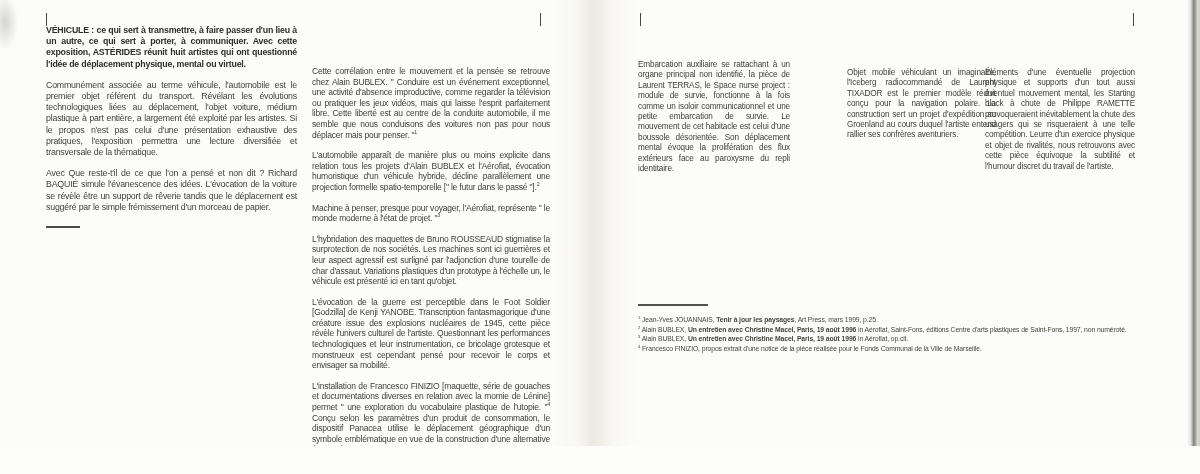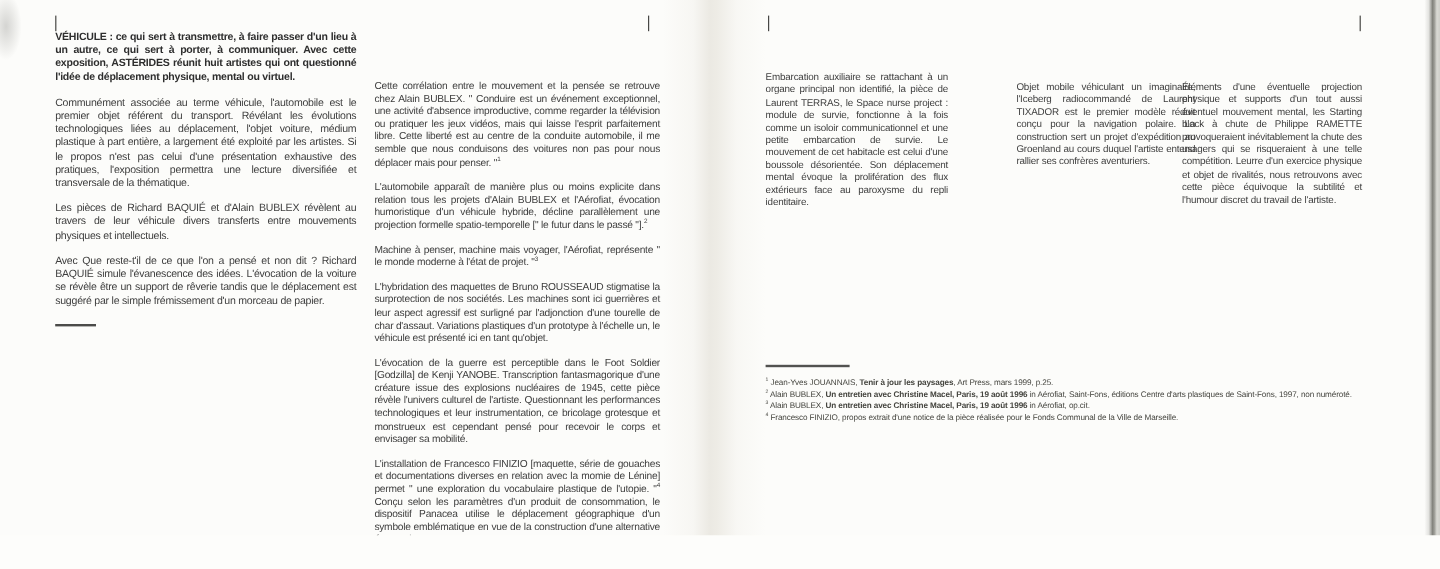--- a/index.html
+++ b/index.html
@@ -99,29 +99,28 @@
   <div class="page-edge"></div>
 
   <div class="crop-mark cm-1"></div>
   <div class="crop-mark cm-2"></div>
   <div class="crop-mark cm-3"></div>
   <div class="crop-mark cm-4"></div>
 
   <div class="col left-col1">
     <p class="para intro"><span>VÉHICULE : ce qui sert à transmettre, à faire passer d'un lieu à un autre, ce qui sert à porter, à communiquer. Avec cette exposition, ASTÉRIDES réunit huit artistes qui ont questionné l'idée de déplacement physique, mental ou virtuel.</span></p>
     <p class="para"><span>Communément associée au terme véhicule, l'automobile est le premier objet référent du transport. Révélant les évolutions technologiques liées au déplacement, l'objet voiture, médium plastique à part entière, a largement été exploité par les artistes. Si le propos n'est pas celui d'une présentation exhaustive des pratiques, l'exposition permettra une lecture diversifiée et transversale de la thématique.</span></p>
-    <p class="para"><span>Les pièces de Richard BAQUIÉ et d'Alain BUBLEX révèlent au travers de leur véhicule divers transferts entre mouvements physiques et intellectuels.</span></p>
     <p class="para"><span>Avec </span><span class="i">Que reste-t'il de ce que l'on a pensé et non dit ?</span><span> Richard BAQUIÉ simule l'évanescence des idées. L'évocation de la voiture se révèle être un support de rêverie tandis que le déplacement est suggéré par le simple frémissement d'un morceau de papier.</span></p>
     <span class="section-rule"></span>
   </div>
 
   <div class="col left-col2">
     <p class="para"><span>Cette corrélation entre le mouvement et la pensée se retrouve chez Alain BUBLEX. " </span><span class="i">Conduire est un événement exceptionnel, une activité d'absence improductive, comme regarder la télévision ou pratiquer les jeux vidéos, mais qui laisse l'esprit parfaitement libre. Cette liberté est au centre de la conduite automobile, il me semble que nous conduisons des voitures non pas pour nous déplacer mais pour penser. "</span><sup>1</sup></p>
     <p class="para tight"><span>L'automobile apparaît de manière plus ou moins explicite dans relation tous les projets d'Alain BUBLEX et l'</span><span class="i">Aérofiat</span><span>, évocation humoristique d'un véhicule hybride, décline parallèlement une projection formelle spatio-temporelle [" le futur dans le passé "].</span><sup>2</sup></p>
-    <p class="para tight"><span>Machine à penser, machine mais voyager, l'</span><span class="i">Aérofiat</span><span>, représente " le monde moderne à l'état de projet. "</span><sup>3</sup></p>
+    <p class="para tight"><span>Machine à penser, presque pour voyager, l'</span><span class="i">Aérofiat</span><span>, représente " le monde moderne à l'état de projet. "</span><sup>3</sup></p>
     <p class="para"><span>L'hybridation des maquettes de Bruno ROUSSEAUD stigmatise la surprotection de nos sociétés. Les machines sont ici guerrières et leur aspect agressif est surligné par l'adjonction d'une tourelle de char d'assaut. Variations plastiques d'un prototype à l'échelle un, le véhicule est présenté ici en tant qu'objet.</span></p>
     <p class="para"><span>L'évocation de la guerre est perceptible dans le </span><span class="i">Foot Soldier [Godzilla]</span><span> de Kenji YANOBE. Transcription fantasmagorique d'une créature issue des explosions nucléaires de 1945, cette pièce révèle l'univers culturel de l'artiste. Questionnant les performances technologiques et leur instrumentation, ce bricolage grotesque et monstrueux est cependant pensé pour recevoir le corps et envisager sa mobilité.</span></p>
     <p class="para"><span>L'installation de Francesco FINIZIO [maquette, série de gouaches et documentations diverses en relation avec la momie de Lénine] permet " une exploration du vocabulaire plastique de l'utopie. "</span><sup>4</sup><span> Conçu selon les paramètres d'un produit de consommation, le dispositif </span><span class="i">Panacea</span><span> utilise le déplacement géographique d'un symbole emblématique en vue de la construction d'une alternative économique.</span></p>
   </div>
 
   <div class="col rp-col rp-col1">
     <p class="para"><span>Embarcation auxiliaire se rattachant à un organe principal non identifié, la pièce de Laurent TERRAS, le </span><span class="i">Space nurse project : module de survie</span><span>, fonctionne à la fois comme un isoloir communicationnel et une petite embarcation de survie. Le mouvement de cet habitacle est celui d'une boussole désorientée. Son déplacement mental évoque la prolifération des flux extérieurs face au paroxysme du repli identitaire.</span></p>
   </div>
   <div class="col rp-col rp-col2">
     <p class="para"><span>Objet mobile véhiculant un imaginaire, l'</span><span class="i">Iceberg radiocommandé</span><span> de Laurent TIXADOR est le premier modèle réduit conçu pour la navigation polaire. La construction sert un projet d'expédition au Groenland au cours duquel l'artiste entend rallier ses confrères aventuriers.</span></p>

